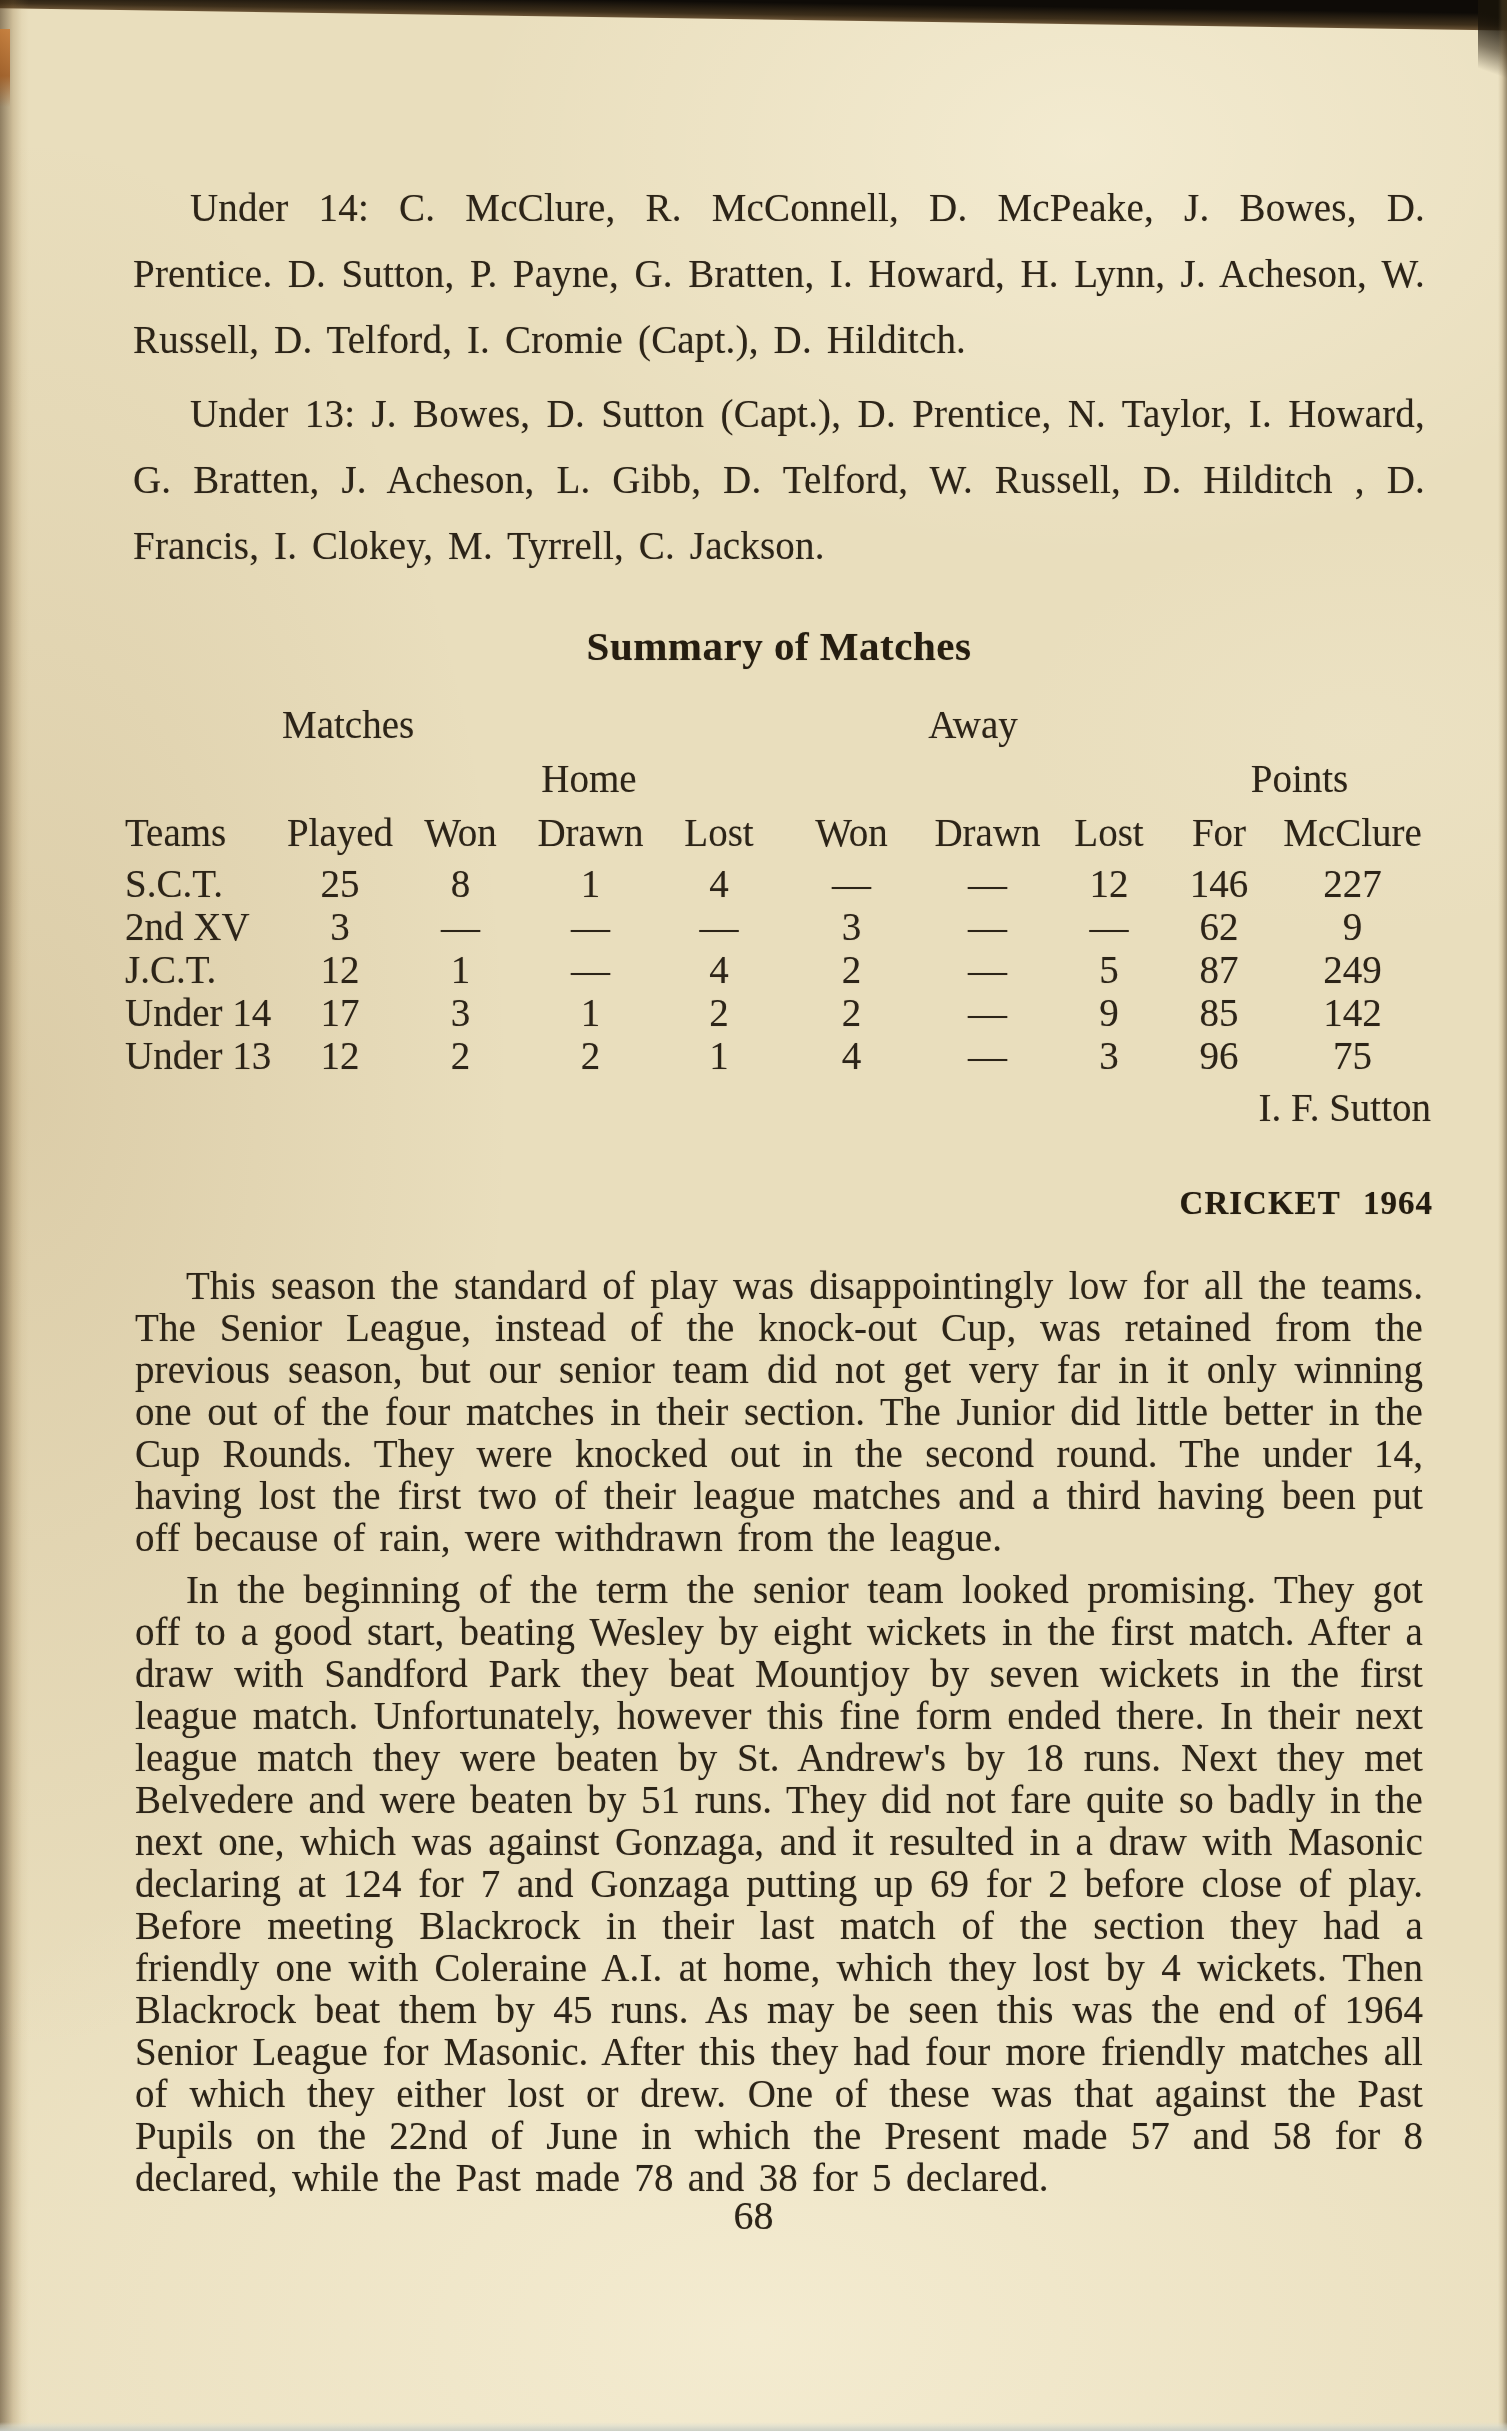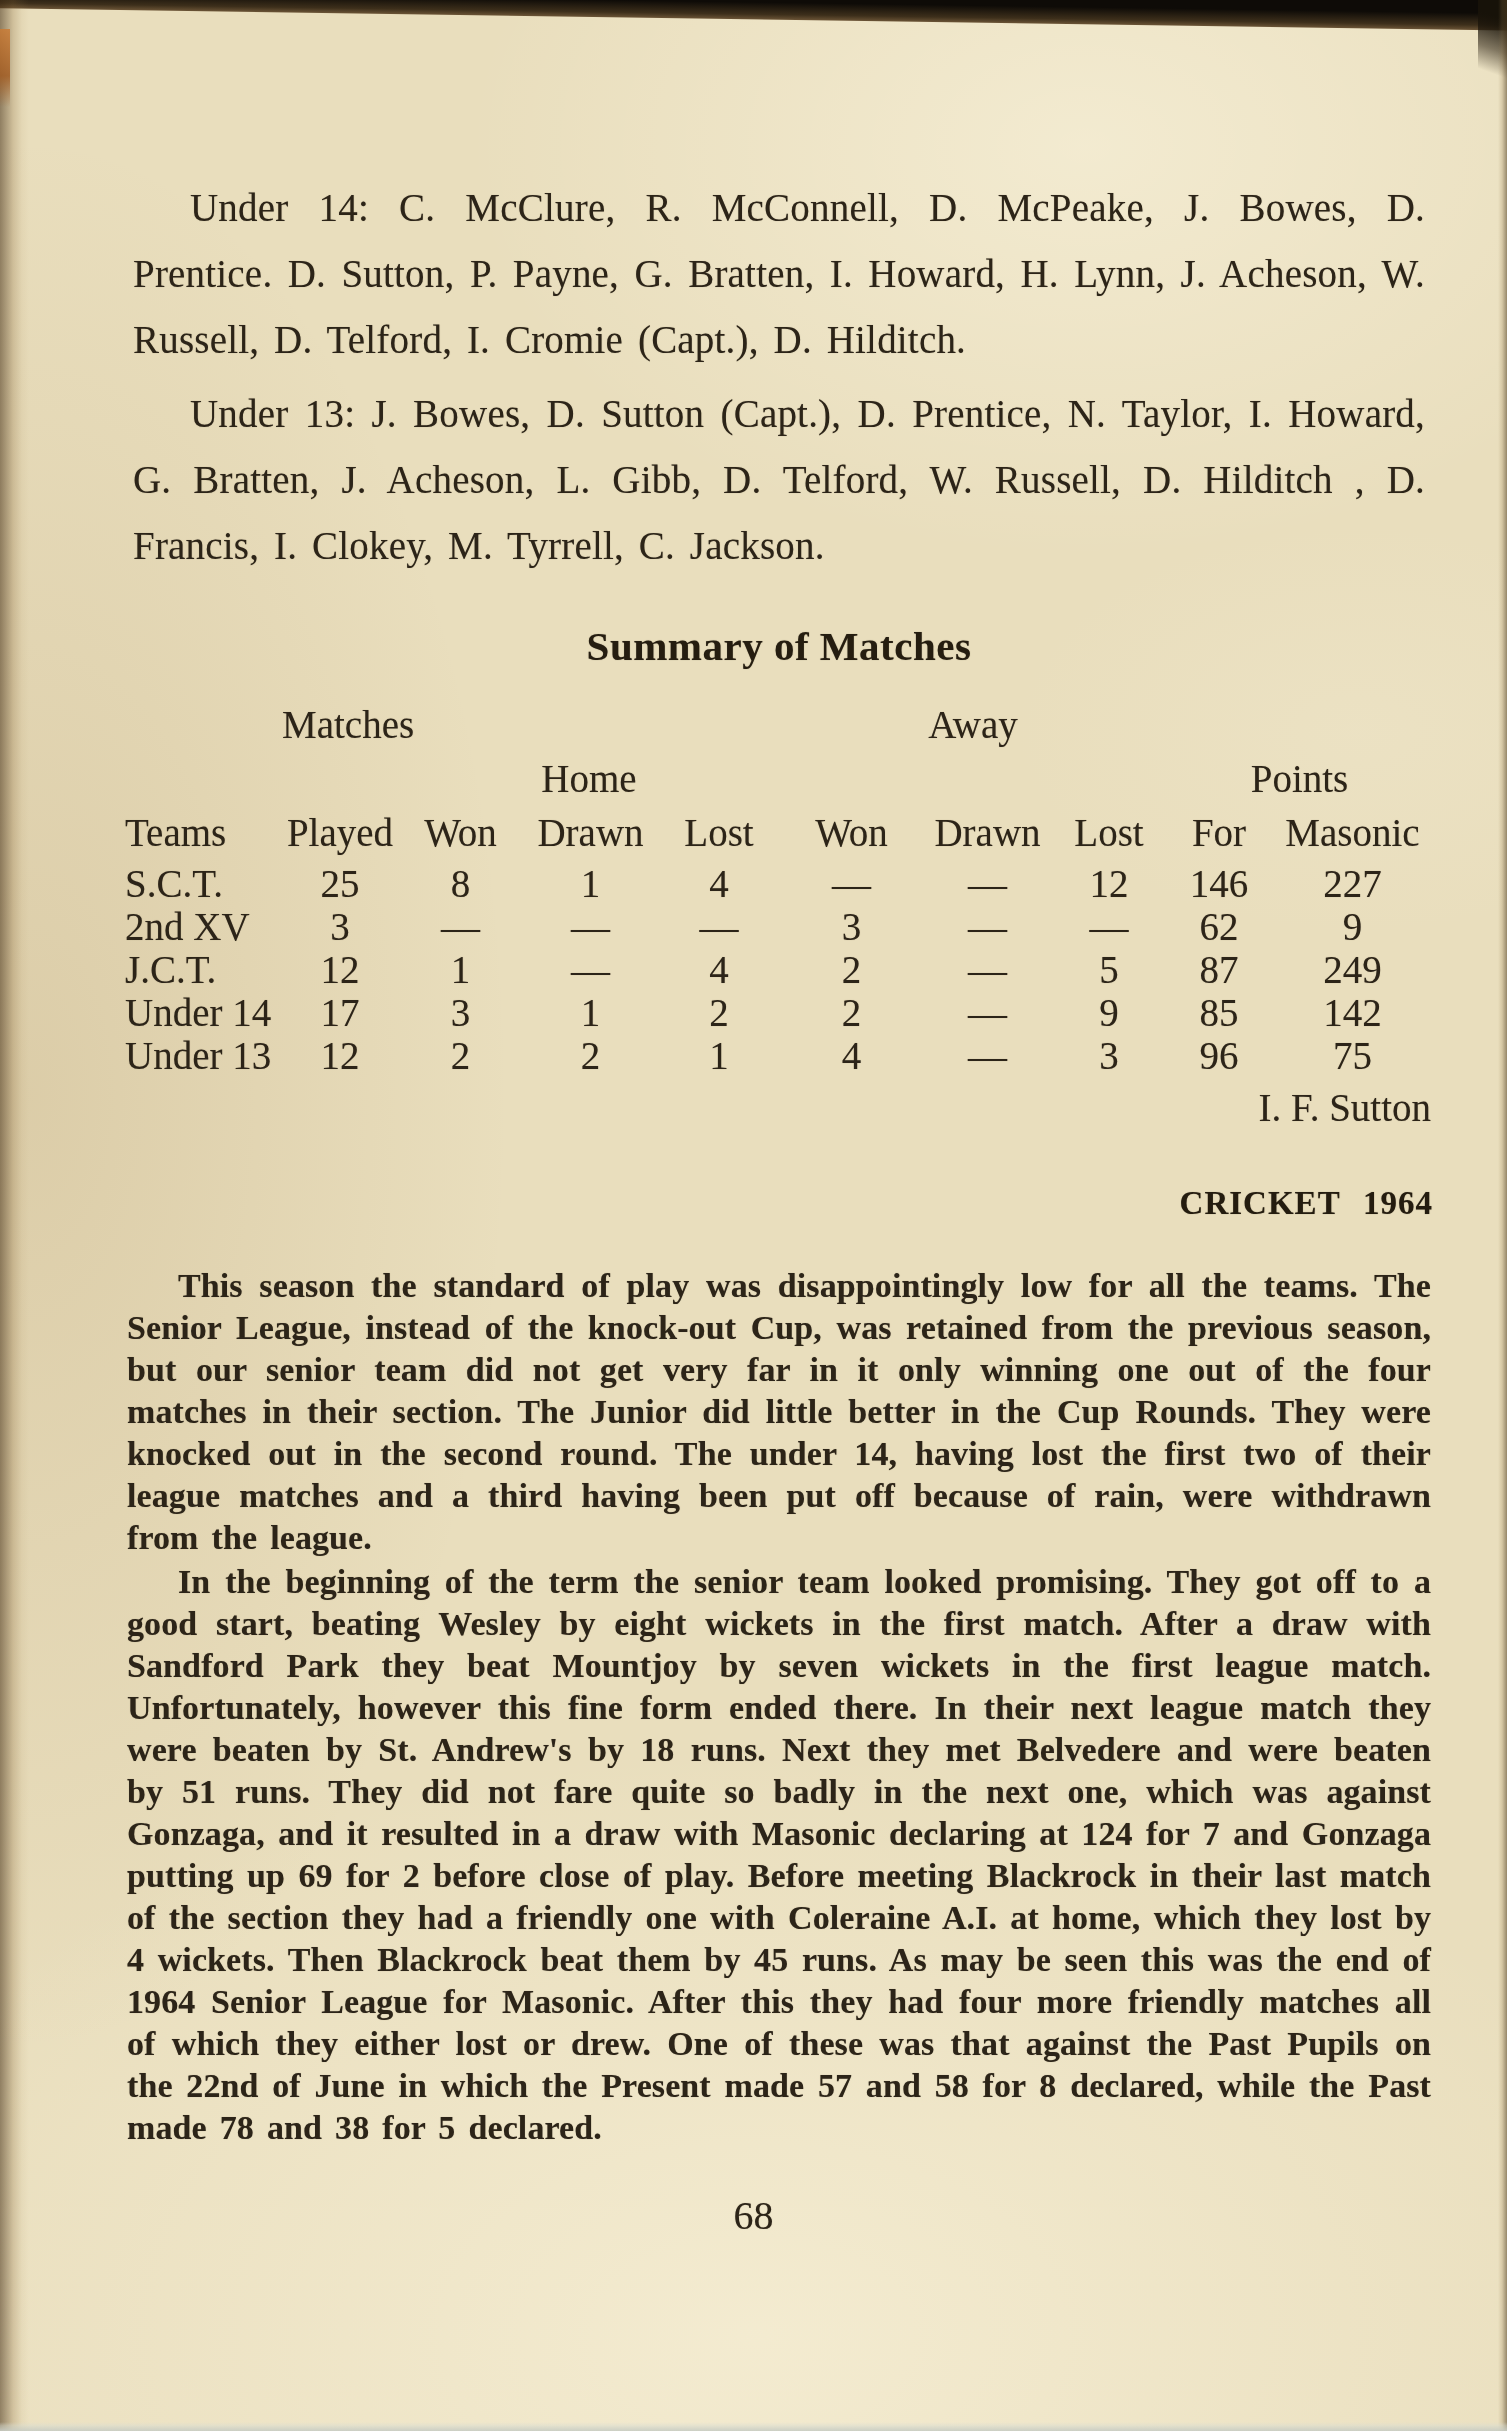--- a/index.html
+++ b/index.html
@@ -78,25 +78,24 @@
   .signature{
     margin-top:7.8px;text-align:right;font-size:39px;padding-right:2px;
     text-shadow:0 0 1px rgba(60,48,30,0.3);
   }
   .cricket-title{
     margin:55px 0 0 0;text-align:right;
     font-size:33px;font-weight:bold;letter-spacing:1px;word-spacing:13.7px;
     color:#241c0f;text-shadow:0 0 1px rgba(45,35,18,0.4);
   }
   .body-par{
-    font-size:34px;line-height:42px;margin:2px;
+    font-size:39px;line-height:42px;margin:10px;
     text-align:justify;text-indent:51px;
     word-spacing:4.4px;letter-spacing:0.1px;
     text-shadow:0 0 1px rgba(60,48,30,0.33);
-    font-weight:bold;
   }
   .body-par.first{margin-top:43px;}
   .page-number{
     position:absolute;top:2192px;left:0;width:100%;
     text-align:center;font-size:40px;
     text-shadow:0 0 1px rgba(60,48,30,0.35);
   }
 </style>
 </head>
 <body>
@@ -125,21 +124,21 @@
 
       <div class="mt-cell mt-team hd">Teams</div>
       <div class="mt-cell hd">Played</div>
       <div class="mt-cell hd">Won</div>
       <div class="mt-cell hd">Drawn</div>
       <div class="mt-cell hd">Lost</div>
       <div class="mt-cell hd">Won</div>
       <div class="mt-cell hd">Drawn</div>
       <div class="mt-cell hd">Lost</div>
       <div class="mt-cell hd">For</div>
-      <div class="mt-cell hd">Masonic</div>
+      <div class="mt-cell hd">McClure</div>
 
       <div class="mt-cell mt-team row-cell">S.C.T.</div>
       <div class="mt-cell row-cell">25</div>
       <div class="mt-cell row-cell">8</div>
       <div class="mt-cell row-cell">1</div>
       <div class="mt-cell row-cell">4</div>
       <div class="mt-cell row-cell">—</div>
       <div class="mt-cell row-cell">—</div>
       <div class="mt-cell row-cell">12</div>
       <div class="mt-cell row-cell">146</div>

